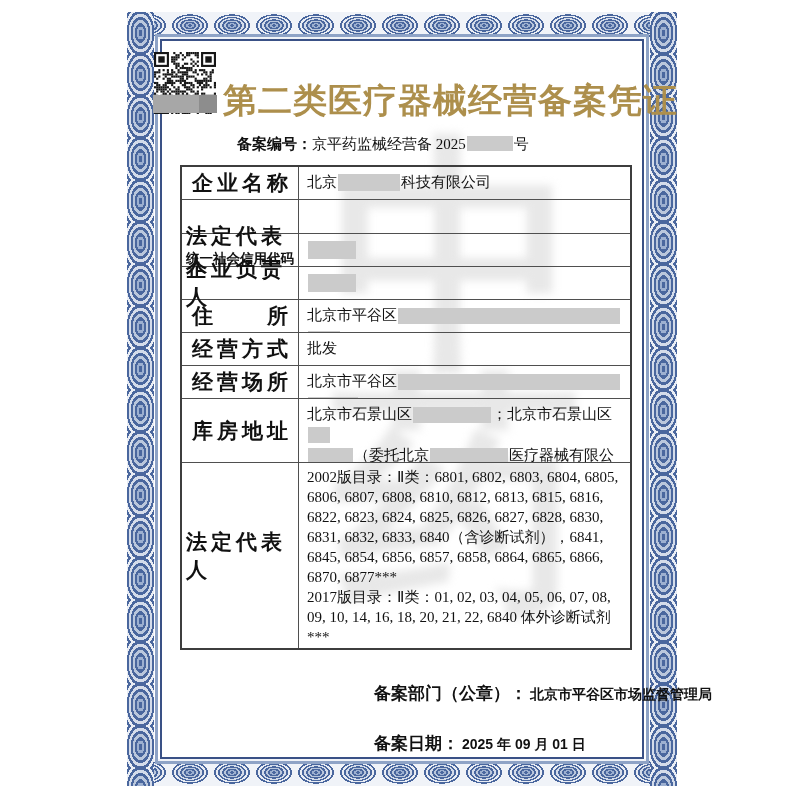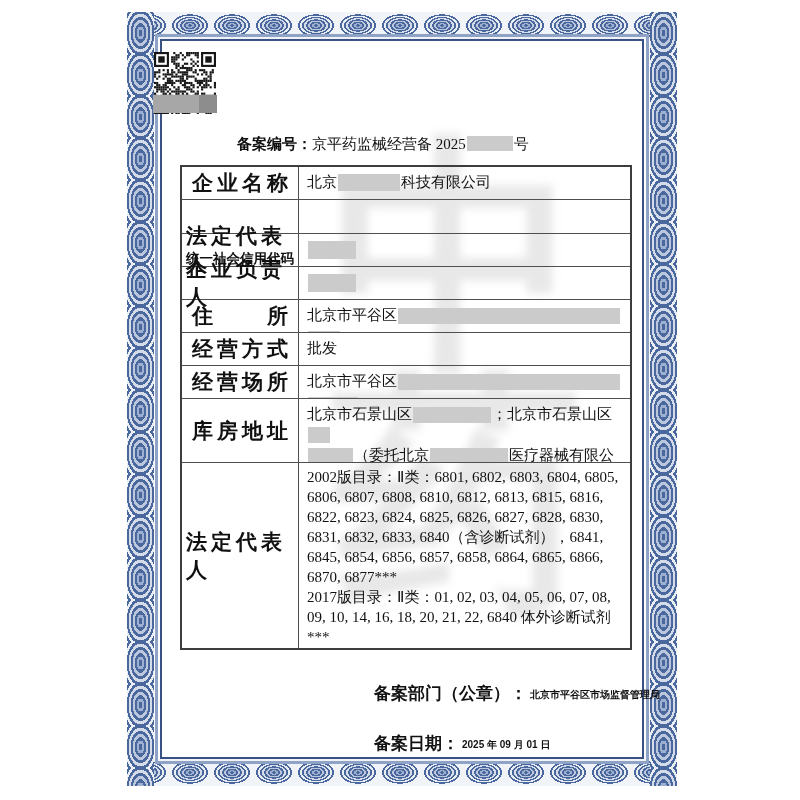--- a/index.html
+++ b/index.html
@@ -58,21 +58,21 @@
   .tlabel.small{font-size:13.5px;letter-spacing:0;padding-left:0;}
   .tval{flex:1;padding:5px 6px 0 8px;font-family:"Liberation Serif",serif;
       font-size:15px;line-height:20px;color:#111;overflow:hidden;}
   .tval.scope{line-height:20px;padding-top:4px;}
   .redact{display:inline-block;background:#cbcbcb;vertical-align:middle;margin:0 1px 2px 1px;}
 
   .footer-line{position:absolute;display:flex;align-items:center;white-space:nowrap;}
   .dept{left:247px;top:670px;}
   .fdate{left:247px;top:720px;}
   .f-label{font-weight:bold;font-size:17px;color:#111;}
-  .f-value{font-weight:bold;font-size:10px;color:#111;margin-left:3px;margin-top:3px;}
+  .f-value{font-weight:bold;font-size:14px;color:#111;margin-left:3px;margin-top:3px;}
 </style>
 </head>
 <body>
 
 <div class="page">
   <div class="cert">
 
     <div class="band band-h band-top"></div>
     <div class="band band-h band-bottom"></div>
     <div class="band band-v band-left"></div>
@@ -419,20 +419,21 @@
         <rect x="14" y="28" width="1" height="1" fill="#161616"></rect>
         <rect x="15" y="28" width="1" height="1" fill="#161616"></rect>
         <rect x="16" y="28" width="1" height="1" fill="#161616"></rect>
         <rect x="20" y="28" width="1" height="1" fill="#161616"></rect>
         <rect x="24" y="28" width="1" height="1" fill="#161616"></rect>
         <rect x="25" y="28" width="1" height="1" fill="#161616"></rect>
         <rect x="26" y="28" width="1" height="1" fill="#161616"></rect>
       </svg>
     <div class="qr-cover"></div>
 
+    <div class="title">第二类医疗器械经营备案凭证</div>
 
     <div class="filing">
       <span class="filing-label">备案编号：</span>
       <span class="filing-val" id="filing-val">
           <span>京平药监械经营备 2025</span>
           <span class="redact" style="width: 46px; height: 15px;"></span>
           <span>号</span>
         </span>
     </div>
 

